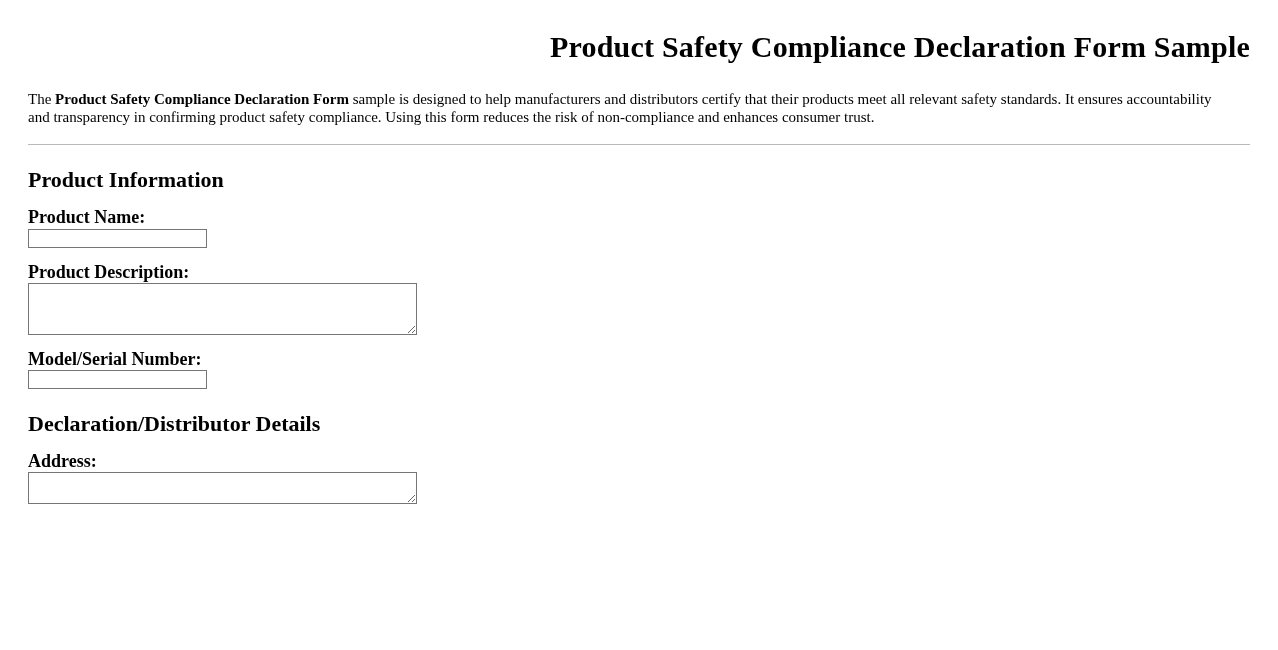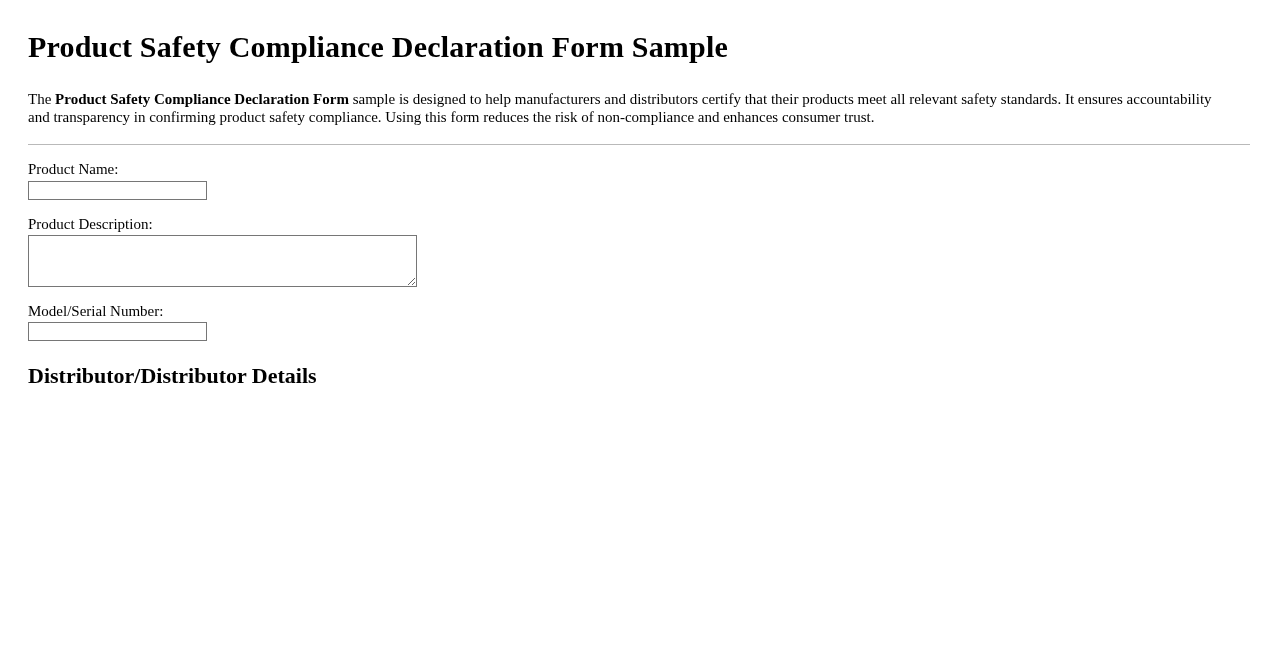--- a/index.html
+++ b/index.html
@@ -17,20 +17,21 @@
   .page {
     padding: 18px 28px 0 28px;
     box-sizing: border-box;
   }
   h1.doc-title {
     font-family: "Liberation Serif", serif;
     font-size: 30px;
     font-weight: bold;
     margin: 12px 0 0 0;
     letter-spacing: 0.2px;
+    text-align: right;
   }
   p.intro {
     font-size: 15px;
     line-height: 18px;
     margin: 26px 0 0 0;
     max-width: 1200px;
   }
   p.intro b {
     font-weight: bold;
     text-align: center;
@@ -43,24 +44,25 @@
   h2.section-title {
     font-family: "Liberation Serif", serif;
     font-size: 22px;
     font-weight: bold;
     margin: 22px 0 0 0;
   }
   .field {
     margin-top: 16px;
   }
   .field-label {
-    font-size: 15px;
+    font-size: 18px;
     line-height: 16px;
     display: block;
     margin-bottom: 3px;
+    font-weight: bold;
   }
   input.text-input {
     font-family: "Liberation Serif", serif;
     font-size: 13px;
     width: 173px;
     height: 15px;
     padding: 1px 2px;
     border: 1px solid #767676;
     background: #ffffff;
     box-sizing: content-box;
@@ -90,34 +92,39 @@
 <body>
 
 <div class="page">
 
   <h1 class="doc-title">Product Safety Compliance Declaration Form Sample</h1>
 
   <p class="intro"><span>The </span><b>Product Safety Compliance Declaration Form</b><span> sample is designed to help manufacturers and distributors certify that their products meet all relevant safety standards. It ensures accountability and transparency in confirming product safety compliance. Using this form reduces the risk of non-compliance and enhances consumer trust.</span></p>
 
   <hr class="rule">
 
+  <h2 class="section-title">Product Information</h2>
 
   <div class="field">
     <label class="field-label">Product Name:</label>
     <input class="text-input" type="text" placeholder="" style="">
   </div>
 
   <div class="field">
     <label class="field-label">Product Description:</label>
     <textarea class="text-area ta-desc" placeholder="" style=""></textarea>
   </div>
 
   <div class="field">
     <label class="field-label">Model/Serial Number:</label>
     <input class="text-input" type="text" placeholder="" style="">
   </div>
 
-  <h2 class="section-title">Distributor/Distributor Details</h2>
+  <h2 class="section-title">Declaration/Distributor Details</h2>
 
 
+  <div class="field">
+    <label class="field-label">Address:</label>
+    <textarea class="text-area ta-address" placeholder="" style=""></textarea>
+  </div>
 
 
 </div>
 
 </body></html>

